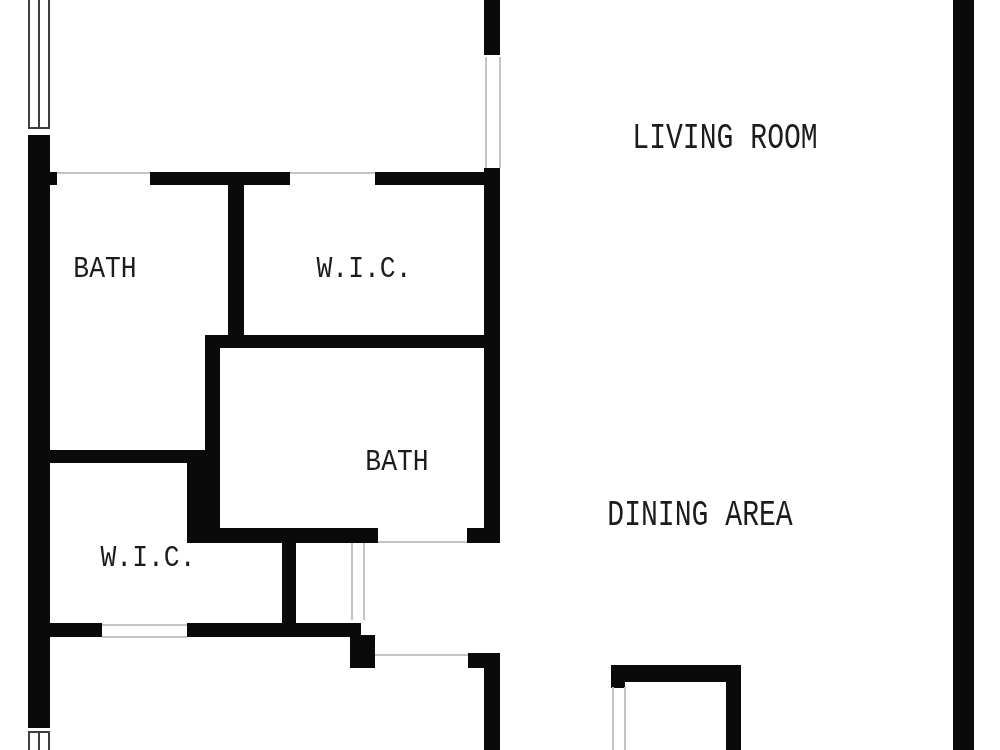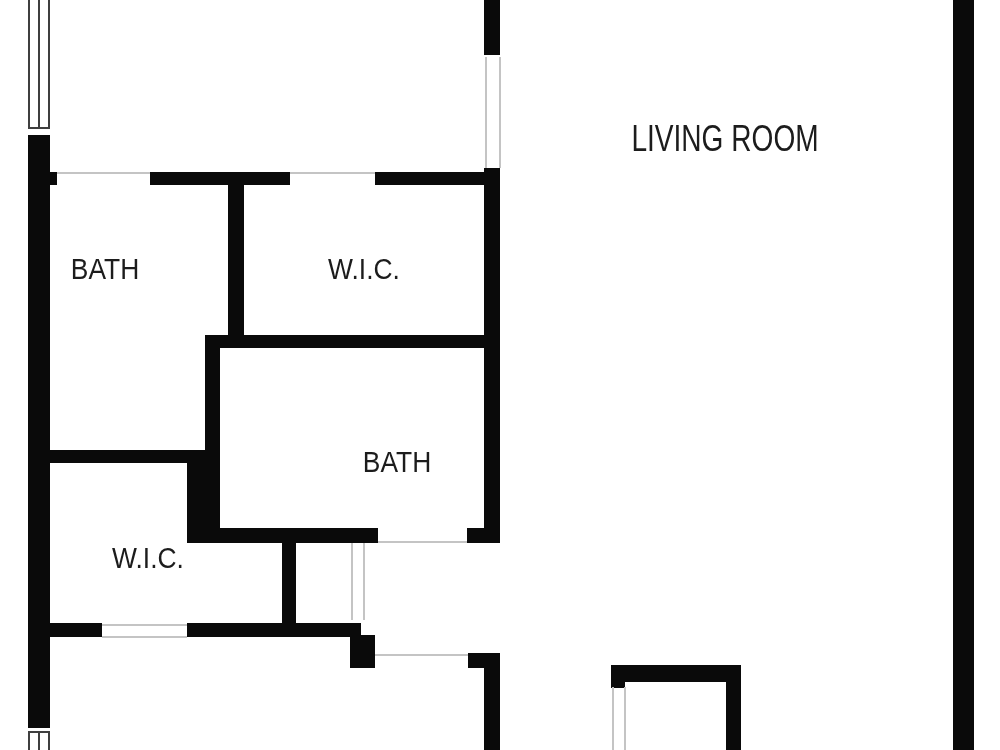--- a/index.html
+++ b/index.html
@@ -6,21 +6,21 @@
     margin: 0;
     padding: 0;
     background: #ffffff;
   }
   #plan {
     position: relative;
     width: 1000px;
     height: 750px;
     background: #ffffff;
     overflow: hidden;
-    font-family: Liberation Sans, sans-serif;
+    font-family: Liberation Mono, monospace;
   }
   .wall {
     position: absolute;
   }
   .opening-line {
     position: absolute;
   }
   .window-line {
     position: absolute;
   }
@@ -46,20 +46,23 @@
   .room-label.small > span {
     transform: scaleX(0.88);
   }
 </style>
 </head>
 <body>
 
 <div id="plan">
   <div class="room-label large" style="left: 725px; top: 139px; color: rgb(28, 28, 28);">
     <span>LIVING ROOM</span>
+  </div>
+  <div class="room-label large" style="left: 700px; top: 516px; color: rgb(28, 28, 28);">
+    <span>DINING AREA</span>
   </div>
   <div class="room-label small" style="left: 105px; top: 269px; color: rgb(28, 28, 28);">
     <span>BATH</span>
   </div>
   <div class="room-label small" style="left: 364px; top: 269px; color: rgb(28, 28, 28);">
     <span>W.I.C.</span>
   </div>
   <div class="room-label small" style="left: 397px; top: 462px; color: rgb(28, 28, 28);">
     <span>BATH</span>
   </div>

